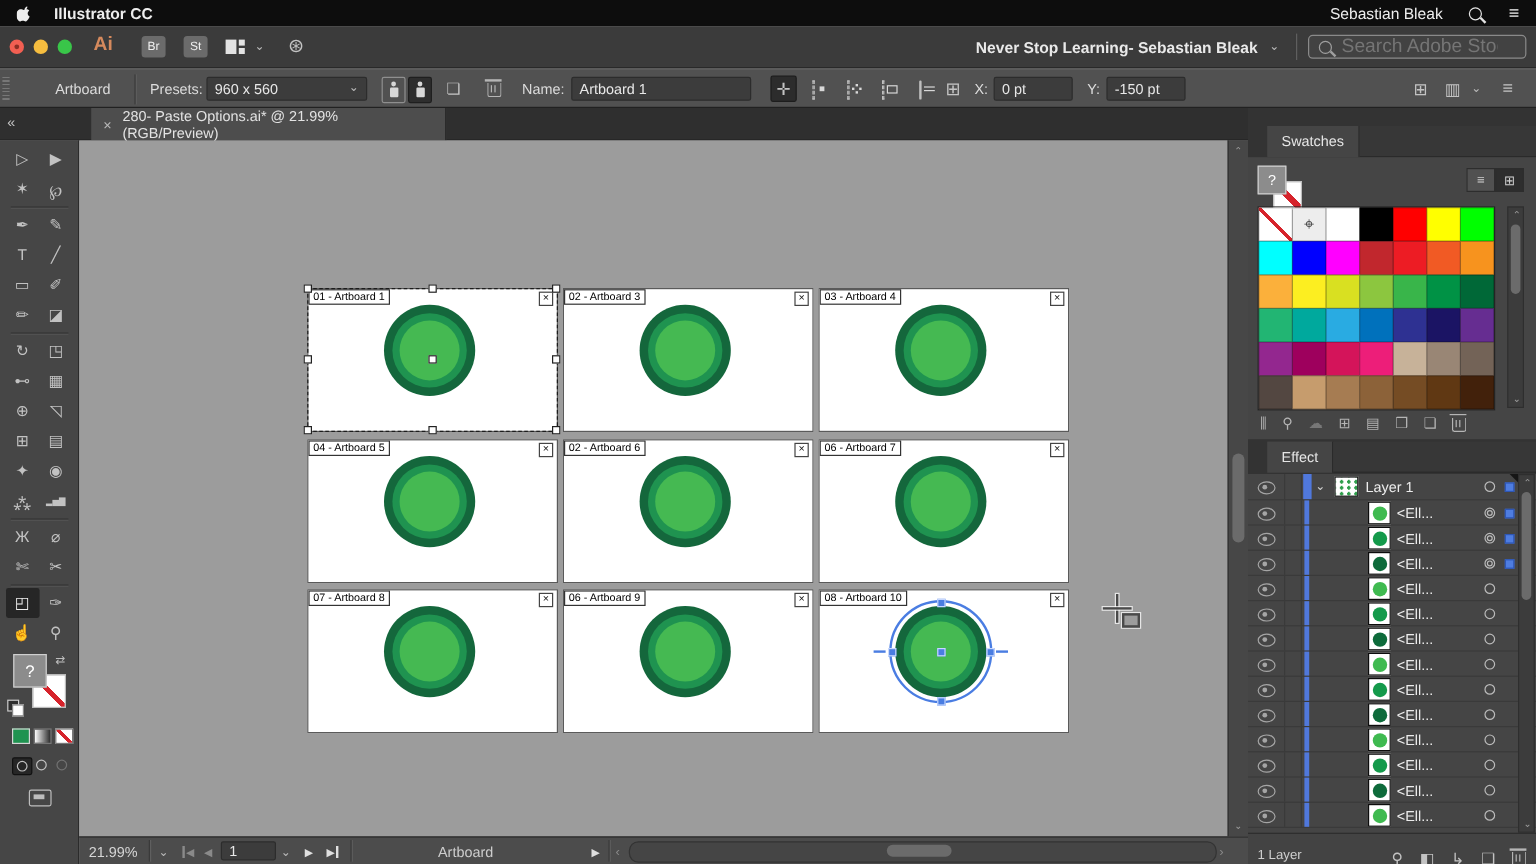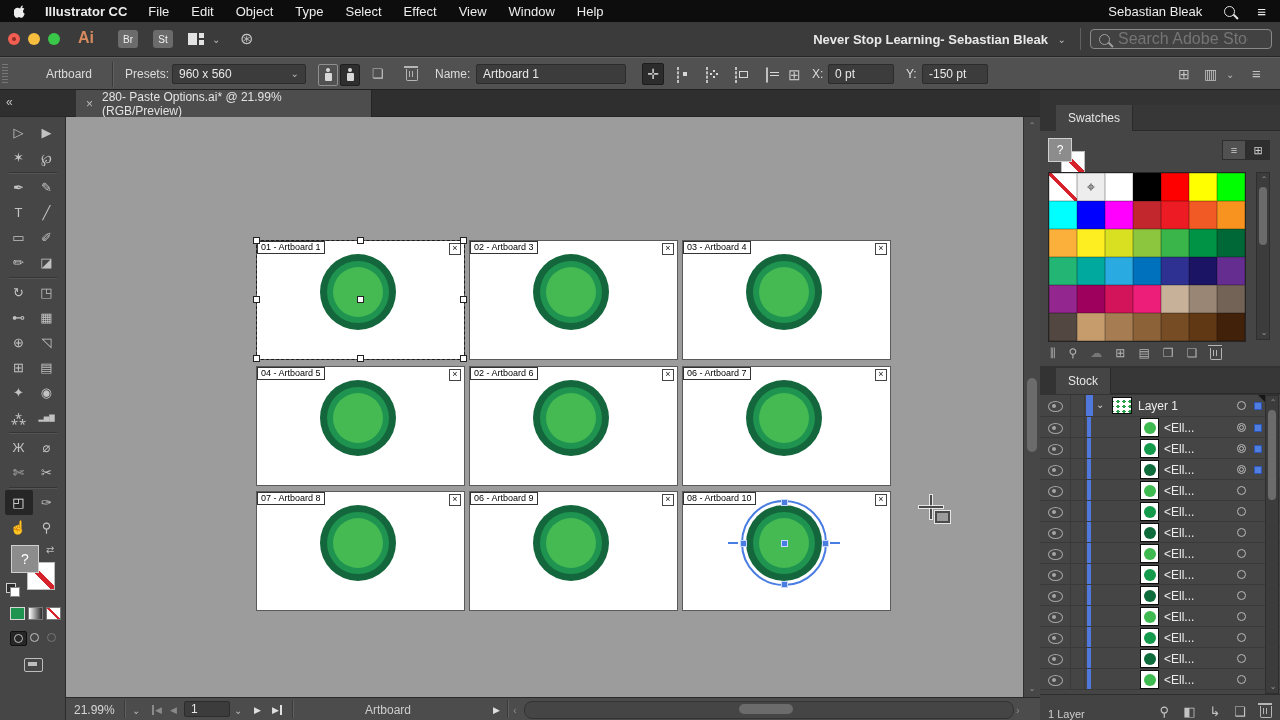--- a/index.html
+++ b/index.html
@@ -161,43 +161,32 @@
       background-image:radial-gradient(#2f9e4b 1.6px,transparent 1.7px);background-size:6px 5px;background-position:2px 1px}
   .lthumb.item{left:100px;top:1px;width:17px;height:17px;display:flex;align-items:center;justify-content:center}
   .lthumb.item span{width:12px;height:12px;border-radius:50%;display:block}
   .lname{position:absolute;left:98px;top:4px;font-size:12px;color:#ececec}
   .lname.item{left:124px}
   .ltarget{position:absolute;right:34px;top:6px;width:9px;height:9px;border:1px solid #bbb;border-radius:50%;box-sizing:border-box}
   .ltarget.double::after{content:'';position:absolute;left:1px;top:1px;width:5px;height:5px;border:1px solid #bbb;border-radius:50%;box-sizing:border-box}
   .lsel{position:absolute;right:18px;top:7px;width:8px;height:8px;background:#4f7de0;border:1px solid #2d56b5;box-sizing:border-box}
   .corner-tri{position:absolute;right:13px;top:0;width:0;height:0;border-left:9px solid transparent;border-top:9px solid #161616}
   #layers-footer{position:absolute;left:0;width:240px;height:26px;background:#434343;border-top:1px solid #2e2e2e;
-      box-sizing:border-box;display:flex;align-items:flex-end;font-size:11px;color:#cfcfcf;padding:0 8px;gap:12px}
+      box-sizing:border-box;display:flex;align-items:flex-start;font-size:11px;color:#cfcfcf;padding:12px 8px;gap:12px}
 </style>
 </head>
 <body>
 
 <div id="menubar" class="abs">
   <span style="display:flex">
     <svg class="apple-logo" viewBox="0 0 16 16">
       <path d="M10.8.6c.1.9-.2 1.7-.7 2.3-.5.7-1.4 1.2-2.2 1.1-.1-.8.3-1.7.8-2.2C9.2 1.1 10.1.7 10.8.6zM13 11.4c-.4.9-.6 1.3-1.1 2-.7 1.1-1.7 2.4-2.9 2.4-1.1 0-1.4-.7-2.8-.7-1.4 0-1.7.7-2.8.7-1.2 0-2.1-1.2-2.8-2.3C-1.3 10.6-.9 6.8 1 4.9c.9-1 2.1-1.5 3.2-1.5 1.2 0 1.9.7 2.9.7 1 0 1.6-.7 2.9-.7 1 0 2 .5 2.8 1.4-2.4 1.3-2 4.8.2 5.6z"></path>
     </svg>
   </span>
   <span class="app-name">Illustrator CC</span>
-  <span id="menu-items" style="display:flex">
-      <span class="menu-item">File</span>
-      <span class="menu-item">Edit</span>
-      <span class="menu-item">Object</span>
-      <span class="menu-item">Type</span>
-      <span class="menu-item">Select</span>
-      <span class="menu-item">Effect</span>
-      <span class="menu-item">View</span>
-      <span class="menu-item">Window</span>
-      <span class="menu-item">Help</span>
-    </span>
   <span class="right">
     <span>Sebastian Bleak</span>
     <span class="search-mag"></span>
     <span style="font-size:15px">≡</span>
   </span>
 </div>
 
 <div id="titlebar" class="abs">
   <span class="abs tl red"></span>
   <span class="abs tl yellow"></span>
@@ -526,21 +515,21 @@
         <span class="ico" style="opacity: 0.45;">☁</span>
         <span class="ico">⊞</span>
         <span class="ico">▤</span>
         <span class="ico">❒</span>
         <span class="ico">❏</span>
         <span class="ico"><span class="trash-ico"></span></span>
       </div>
   </div>
 
   <div class="panel-tabrow" style="top:278px">
-    <span class="panel-tab">Stock</span>
+    <span class="panel-tab">Effect</span>
     <span class="panel-menu">≡</span>
   </div>
   <div id="layer-rows" style="top:305px;height:299px">
       <div class="lrow head">
         <span class="eye"></span>
         <span class="lcol" style="left: 30px;"></span>
         <span class="lcol" style="left: 44px;"></span>
         <span class="lbar" style="left: 46px; width: 7px;"></span>
         <span class="lchev">⌄</span>
         <span class="lthumb pattern"></span>

